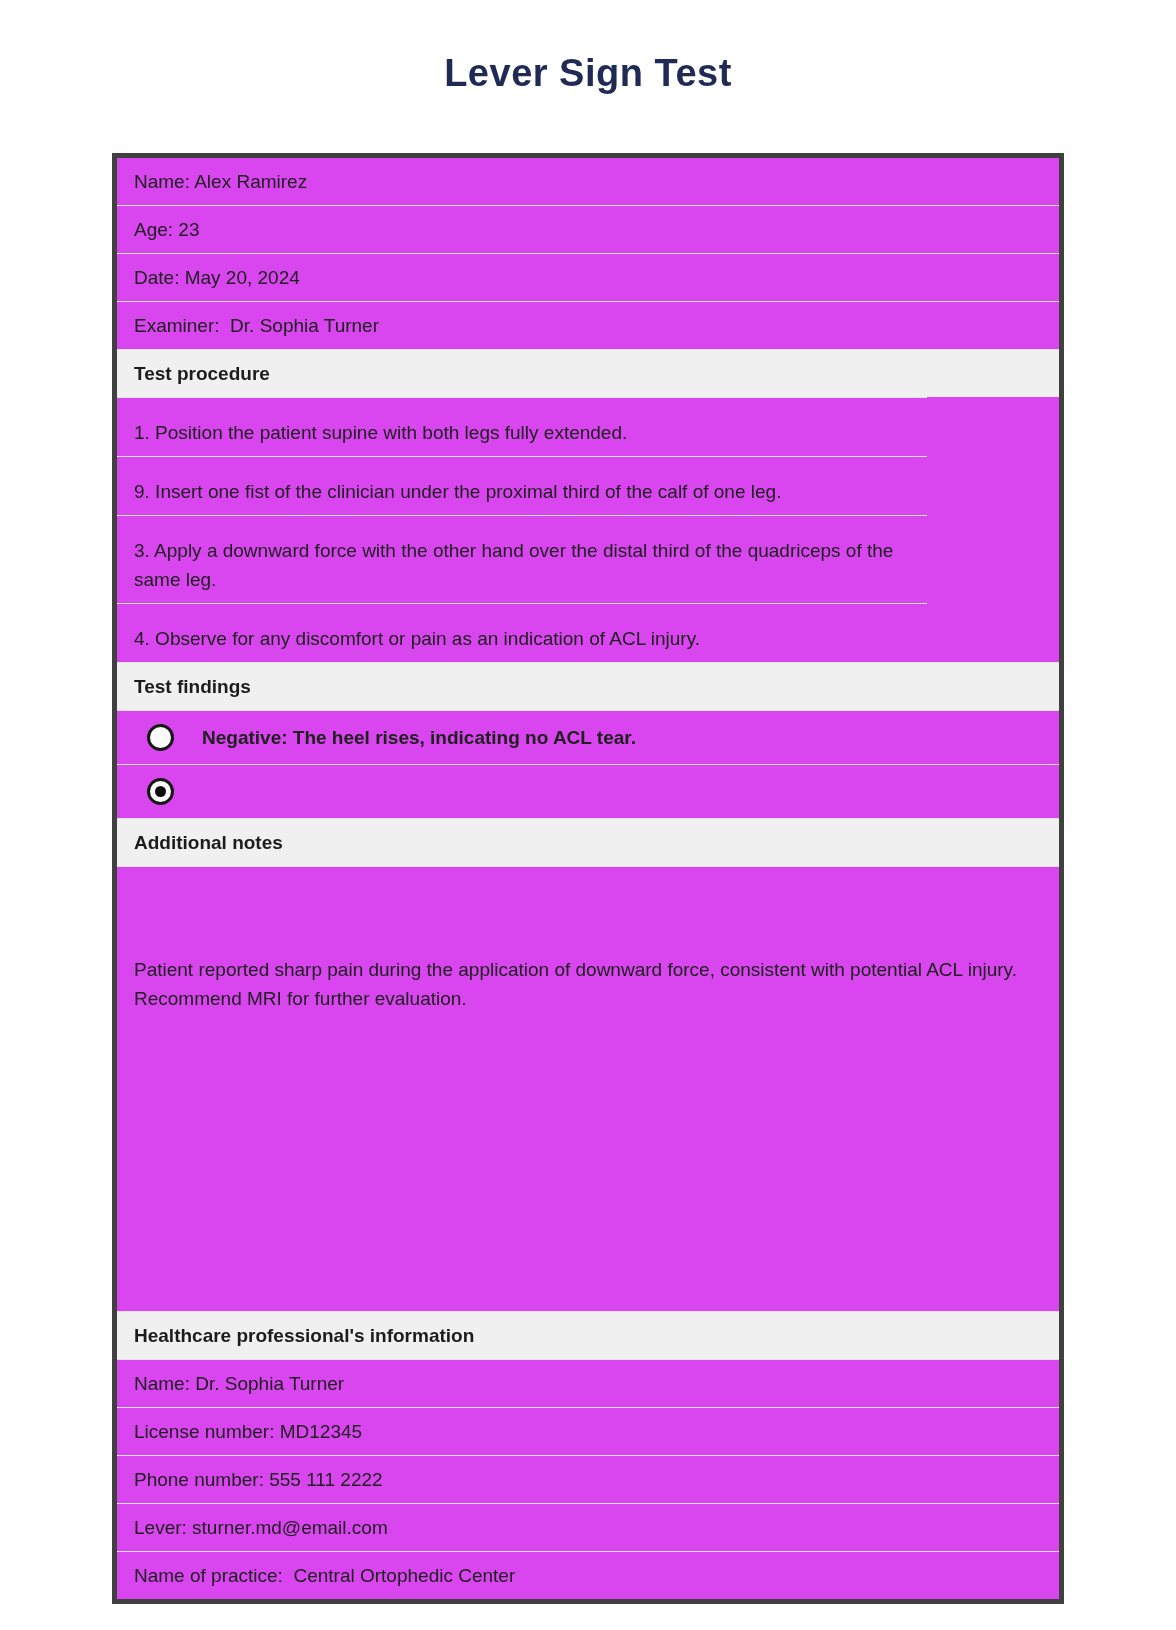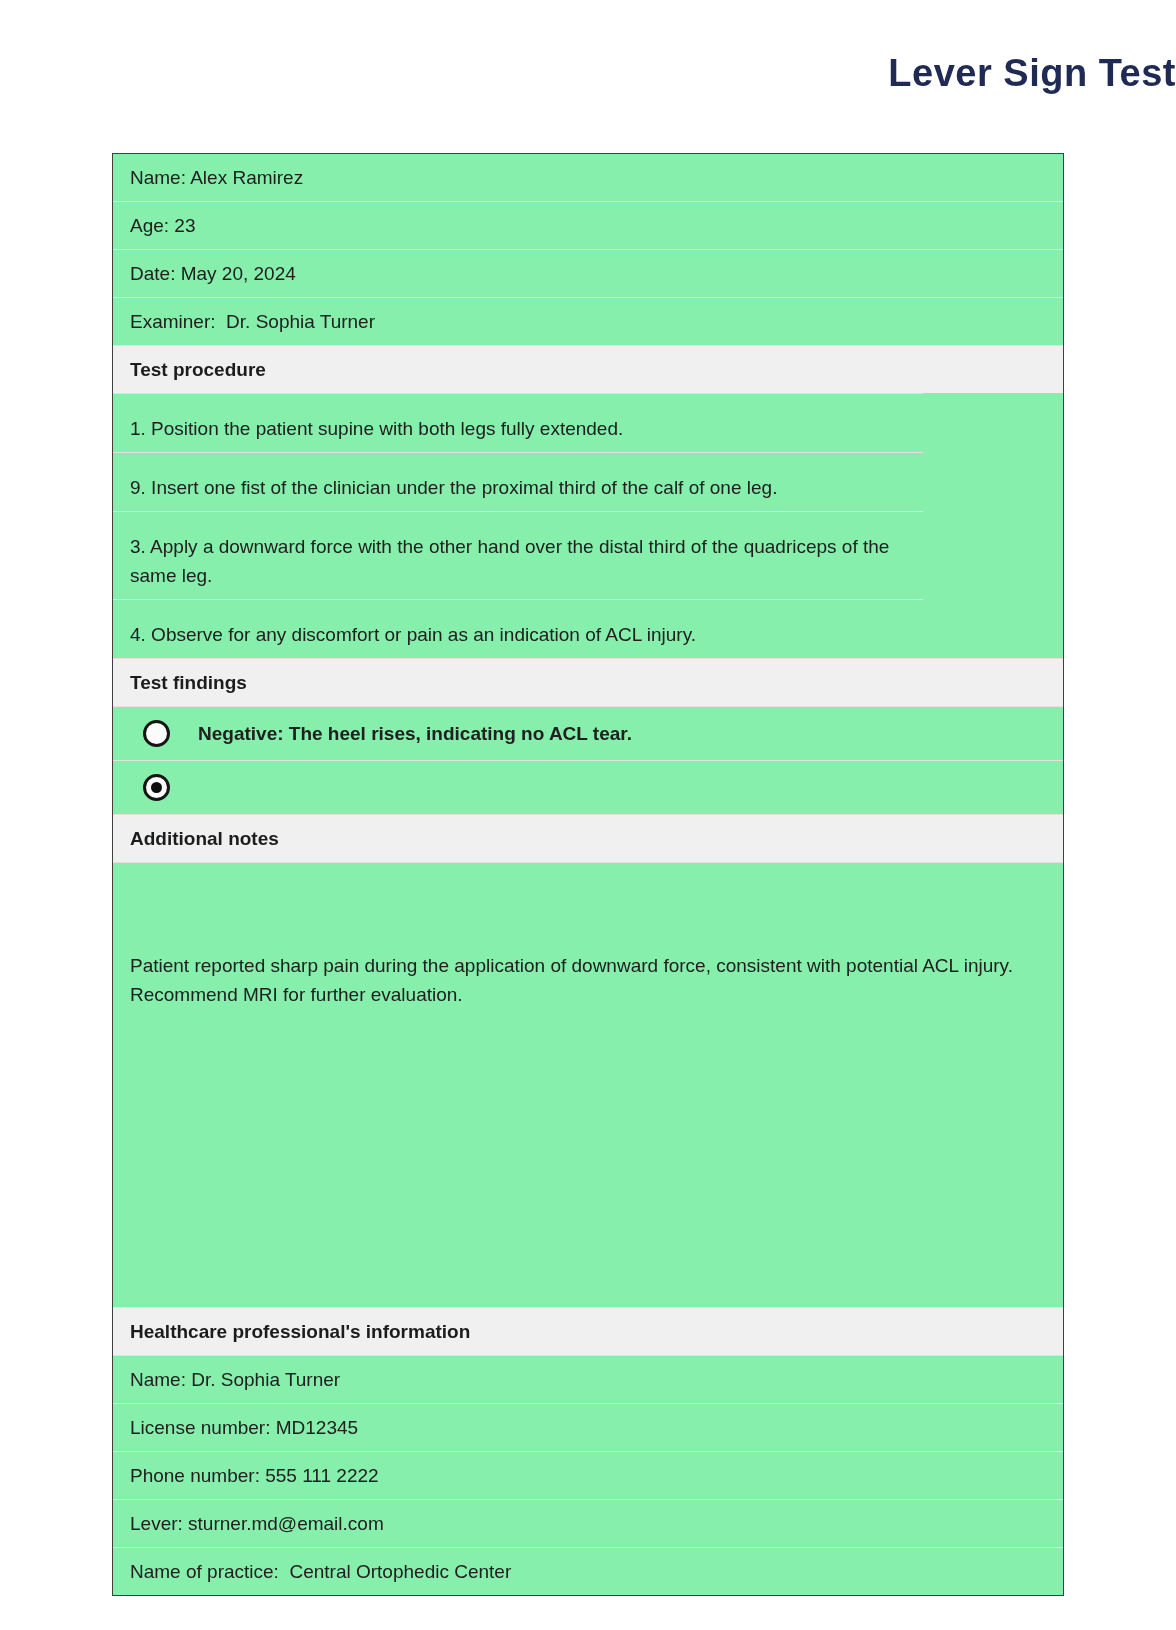--- a/index.html
+++ b/index.html
@@ -10,31 +10,31 @@
     color: #1f1f1f;
   }
   .page {
     width: 1176px;
     height: 1630px;
     background: #ffffff;
     overflow: hidden;
   }
   .doc-title {
     padding-top: 52px;
-    text-align: right;
+    text-align: center;
     font-size: 38px;
     font-weight: bold;
     color: #1f2a55;
     letter-spacing: 0.5px;
   }
   .form-table {
     width: 952px;
     margin: 58px auto 0 auto;
-    border: 1px solid #404040;
-    background: #86efac;
+    border: 5px solid #404040;
+    background: #d946ef;
   }
   .row {
     border-top: 1px solid #e2e2e2;
     padding: 13px 17px;
     font-size: 19px;
     line-height: 21px;
     white-space: pre-wrap;
     color: #202020;
   }
   .row:first-child { border-top: none; }

